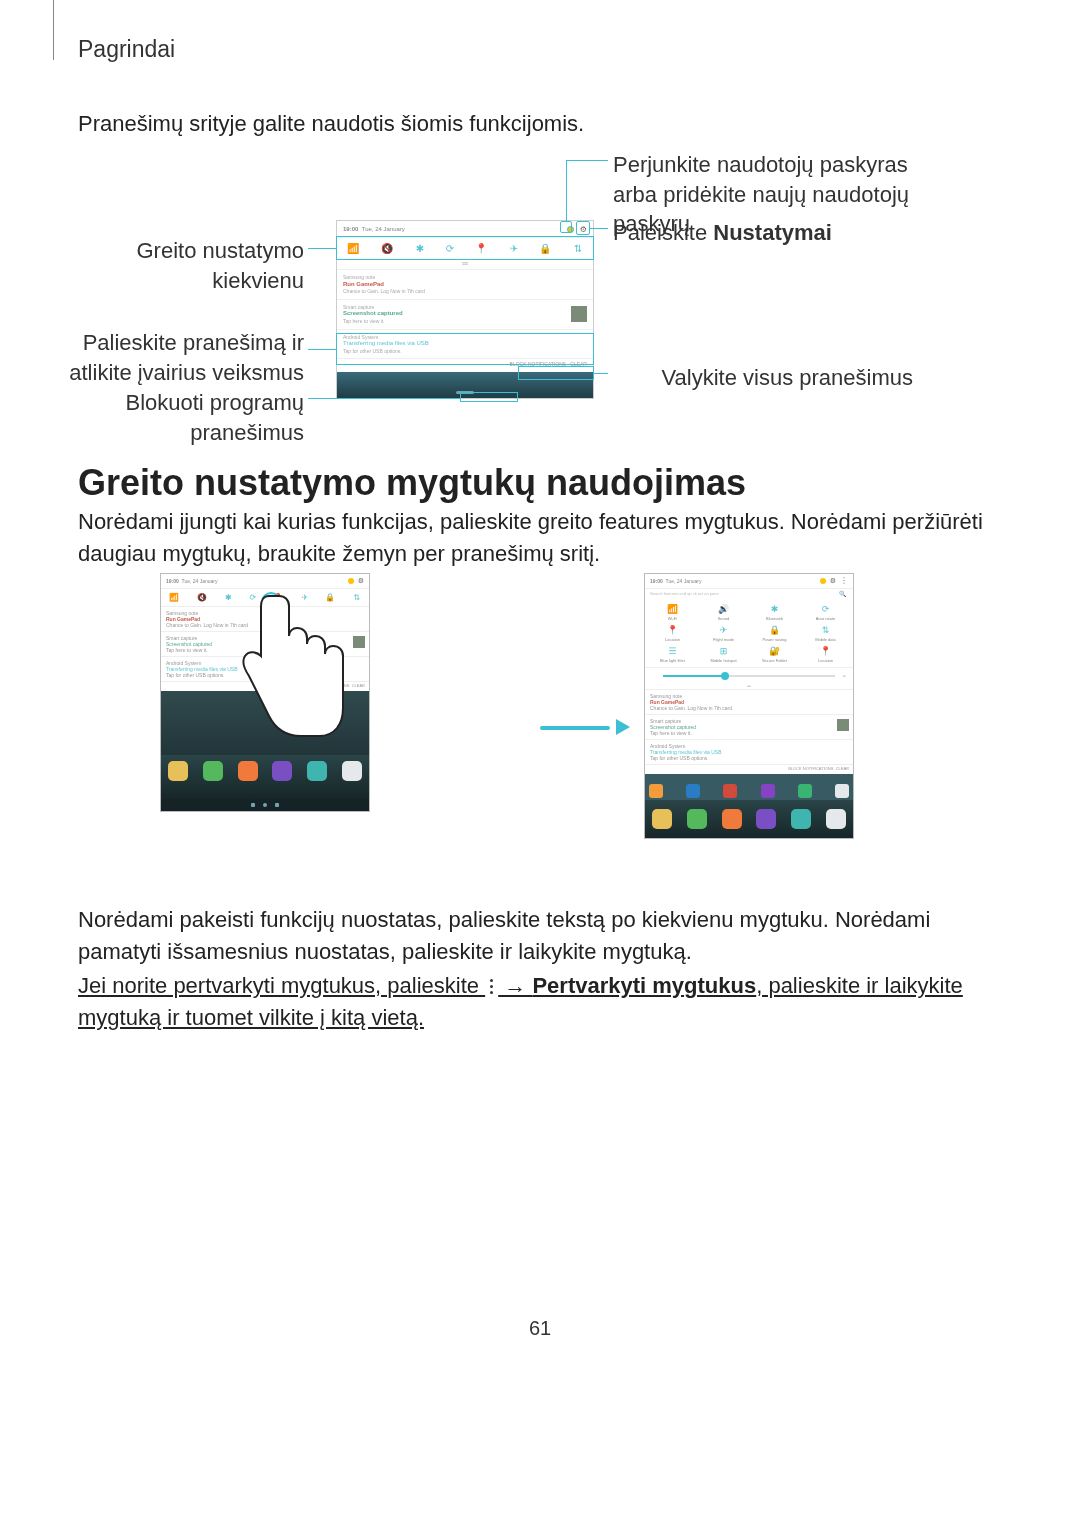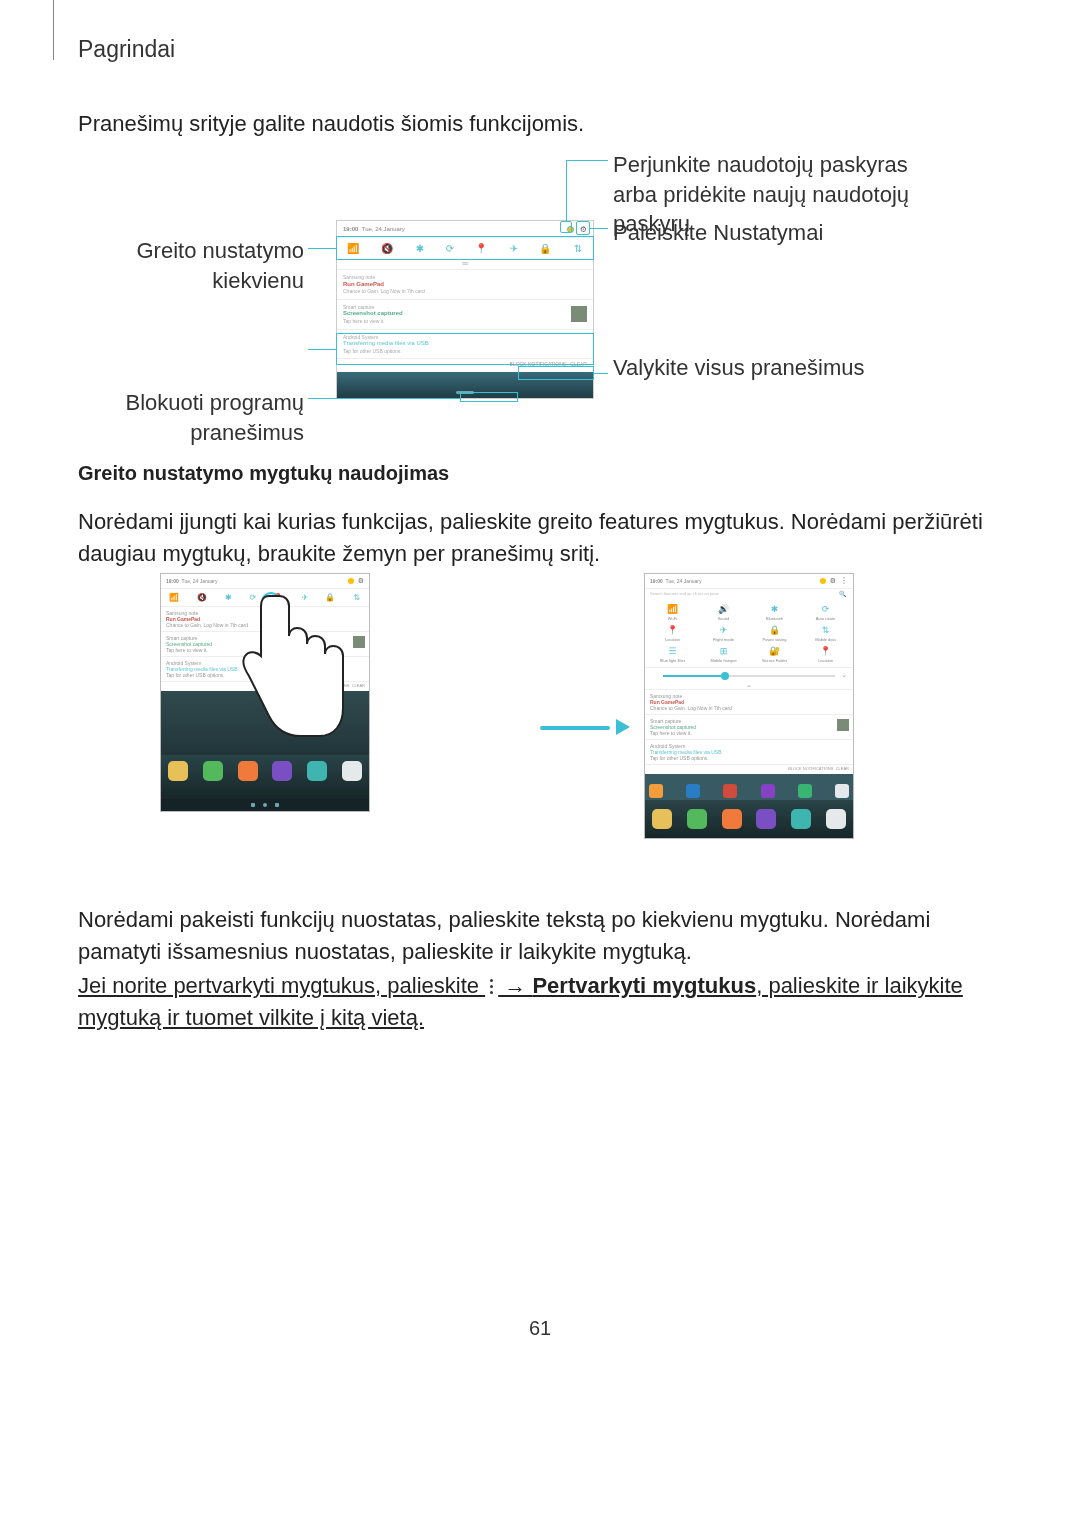--- a/index.html
+++ b/index.html
@@ -81,24 +81,24 @@
   .hl-gear { position:absolute; left:498px; top:71px; width:14px; height:14px; border:1px solid #3bbfd4; border-radius:2px; pointer-events:none; }
   .hl-notif { position:absolute; left:258px; top:183px; width:258px; height:32px; border:1px solid #3bbfd4; pointer-events:none; }
   .hl-clear { position:absolute; left:440px; top:216px; width:76px; height:14px; border:1px solid #3bbfd4; pointer-events:none; }
   .hl-block { position:absolute; left:382px; top:242px; width:58px; height:10px; border:1px solid #3bbfd4; pointer-events:none; }
   
   .line { position:absolute; background:#3bbfd4; height:1px; }
   .line-v { position:absolute; background:#3bbfd4; width:1px; }
   
   .lbl { position:absolute; font-size:22px; color:#333; line-height:1.35; text-align:right; }
   .lbl.r { text-align:left; }
-  .lbl b { font-weight:normal; }
+  .lbl b { font-weight:bold; }
 
   .h2 {
-    position:absolute; left:78px; top:462px; font-size:20px; font-weight:bold; color:#222;
+    position:absolute; left:78px; top:462px; font-size:36px; font-weight:bold; color:#222;
   }
   .para {
     position:absolute; left:78px; font-size:22px; color:#222; line-height:1.45; width:920px;
   }
   .p1 { top:506px; }
   .p2 { top:904px; }
   .p3 { top:970px;text-decoration:underline; }
 
   
   .fig-row { position:absolute; left:160px; top:573px; width:760px; height:310px; }
@@ -227,27 +227,28 @@
   <div class="line" style="left:230px; top:98px; width:28px;"></div>
   <div class="line" style="left:230px; top:199px; width:28px;"></div>
   <div class="line" style="left:230px; top:248px; width:152px;"></div>
 
   <div class="line-v" style="left:488px; top:10px; height:61px;"></div>
   <div class="line" style="left:488px; top:10px; width:42px;"></div>
   <div class="line" style="left:512px; top:78px; width:18px;"></div>
   <div class="line" style="left:516px; top:223px; width:14px;"></div>
 
   <div class="lbl" style="left:-10px; top:86px; width:236px;">Greito nustatymo kiekvienu</div>
+  <div class="lbl" style="left:-10px; top:178px; width:236px;">Palieskite pranešimą ir atlikite įvairius veiksmus</div>
   <div class="lbl" style="left:-10px; top:238px; width:236px;">Blokuoti programų pranešimus</div>
 
   <div class="lbl r" style="left:535px; top:0px; width:300px;">Perjunkite naudotojų paskyras arba pridėkite naujų naudotojų paskyrų</div>
   <div class="lbl r" style="left:535px; top:68px; width:300px;">
     <span>Paleiskite </span><b>Nustatymai</b>
   </div>
-  <div class="lbl r" style="left:535px; top:203px; width:300px;">Valykite visus pranešimus</div>
+  <div class="lbl r" style="left:535px; top:213px; width:300px;text-align:right;">Valykite visus pranešimus</div>
 </div>
 
 <div class="h2">Greito nustatymo mygtukų naudojimas</div>
 <div class="para p1">Norėdami įjungti kai kurias funkcijas, palieskite greito features mygtukus. Norėdami peržiūrėti daugiau mygtukų, braukite žemyn per pranešimų sritį.</div>
 
 <div class="fig-row">
 
   <div class="tab tabA">
     <div class="topbar">
         <span><b>19:00</b>&nbsp;&nbsp;<span>Tue, 24 January</span></span>

